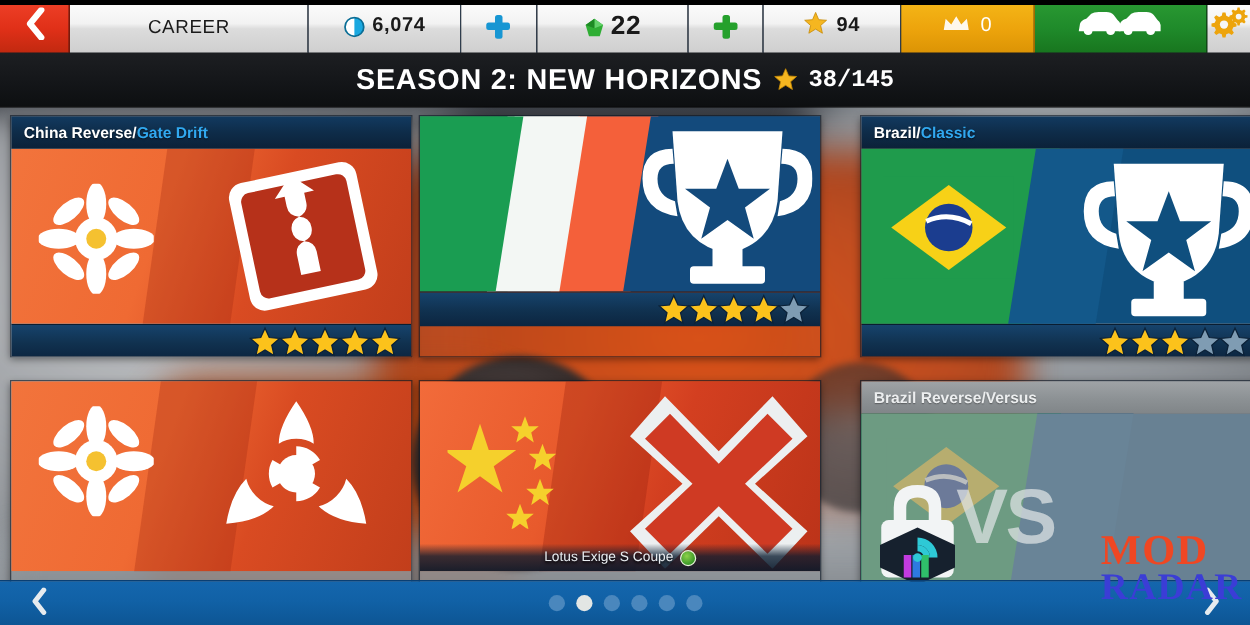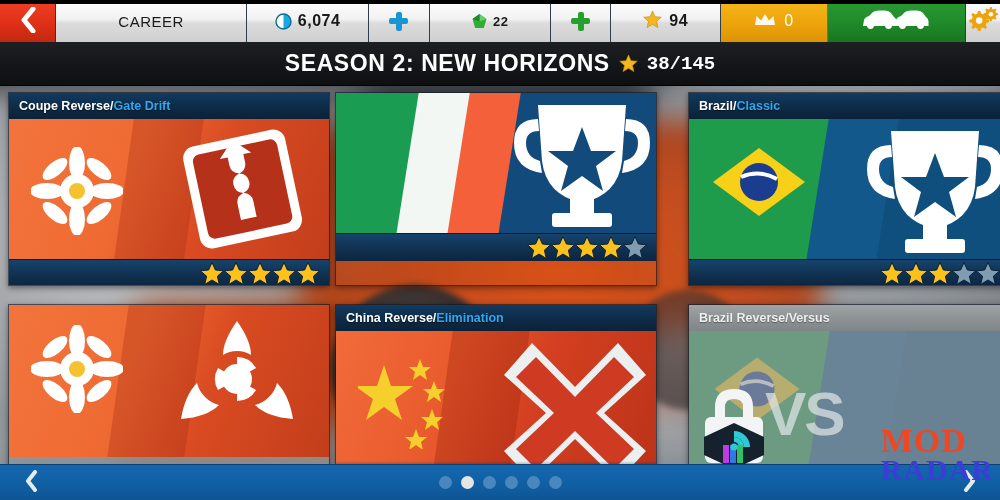--- a/index.html
+++ b/index.html
@@ -59,21 +59,21 @@
   .tb-back {
     width: 58px;
     background: linear-gradient(180deg,#ef4128 0%, #e03018 55%, #c22910 100%);
     border-right: 1px solid #7b1a0b;
     display:flex;align-items:center;justify-content:center;
   }
   .tb-back svg { width: 22px; height: 26px; }
   .tb-career { width: 196px; font-weight: 400; font-size: 15px; }
   .tb-money  { width: 126px; gap: 6px; font-weight: 700; font-size: 16px; }
   .tb-plus   { width: 62px; }
-  .tb-tokens { width: 125px; gap: 5px; font-weight: 700; font-size: 13px; }
+  .tb-tokens { width: 125px; gap: 5px; font-weight: 700; font-size: 21px; }
   .tb-plus2  { width: 62px; }
   .tb-stars  { width: 113px; gap: 7px; font-weight: 700; font-size: 16px; }
   .tb-crown  {
     width: 110px; gap: 8px; font-size: 16px; color: #fff;
     background: linear-gradient(180deg,#f5b718 0%, #eda40c 55%, #dc9405 100%);
     border-right: 1px solid #a06c00;
   }
   .tb-cars {
     width: 142px;
     background: linear-gradient(180deg,#2a9a33 0%, #1f8a2a 55%, #18761f 100%);
@@ -344,21 +344,21 @@
           <polygon points="10,1 12.6,7.1 19.2,7.6 14.2,12 15.7,18.5 10,15 4.3,18.5 5.8,12 0.8,7.6 7.4,7.1" fill="#f5b620" stroke="#c98c06" stroke-width="0.7"></polygon>
         </svg>
     </span>
     <span class="season-count">38/145</span>
   </div>
 
   <div class="grid">
 
     <div class="card r1 c1">
       <div class="card-head">
-        <span class="ttl"><span>Coupe Reverse/</span><span class="sub">Gate Drift</span></span>
+        <span class="ttl"><span>China Reverse/</span><span class="sub">Gate Drift</span></span>
       </div>
       <div class="card-art">
         <div style="position:absolute;inset:0;background:linear-gradient(110deg,#f2743c 0%,#ef6a33 38%,#d94b22 62%,#c23e1b 100%)"></div>
         <div style="position:absolute;left:36%;top:-10%;width:22%;height:120%;background:rgba(160,40,15,.30);transform:skewX(-8deg);"></div>
 
         <span class="emblem" style="left:22px;top:28px;">
           <svg width="92" height="88" viewBox="0 0 92 88">
             <g fill="#ffffff">
               <ellipse cx="46" cy="16" rx="8" ry="17"></ellipse>
               <ellipse cx="46" cy="72" rx="8" ry="17"></ellipse>
@@ -527,23 +527,20 @@
               <path d="M64 42 A22 22 0 0 1 83 53 L76 57 A14 14 0 0 0 64 50 Z"></path>
               <path d="M83 75 A22 22 0 0 1 64 86 L64 78 A14 14 0 0 0 76 71 Z"></path>
               <path d="M45 53 A22 22 0 0 0 45 75 L52 71 A14 14 0 0 1 52 57 Z"></path>
             </g>
           </svg>
         </span>
       </div>
     </div>
 
     <div class="card r2 c2">
-      <div class="card-head">
-        <span class="ttl"><span>China Reverse/</span><span class="sub">Elimination</span></span>
-      </div>
       <div class="card-art">
         <div style="position:absolute;inset:0;background:linear-gradient(110deg,#f26b3a 0%,#e85a2c 36%,#d33f20 60%,#bb3319 100%)"></div>
         <div style="position:absolute;left:33%;top:-10%;width:24%;height:120%;background:rgba(150,32,12,.32);transform:skewX(-8deg);"></div>
 
         <span class="emblem" style="left:22px;top:22px;">
           <svg width="100" height="96" viewBox="0 0 100 96">
             <g fill="#f5d02c">
               <polygon points="26,12 33,33 55,33 37,46 44,67 26,54 8,67 15,46 -3,33 19,33"></polygon>
               <polygon points="62,6 65,14 73,14 67,19 69,27 62,22 55,27 57,19 51,14 59,14"></polygon>
               <polygon points="76,28 79,36 87,36 81,41 83,49 76,44 69,49 71,41 65,36 73,36"></polygon>

